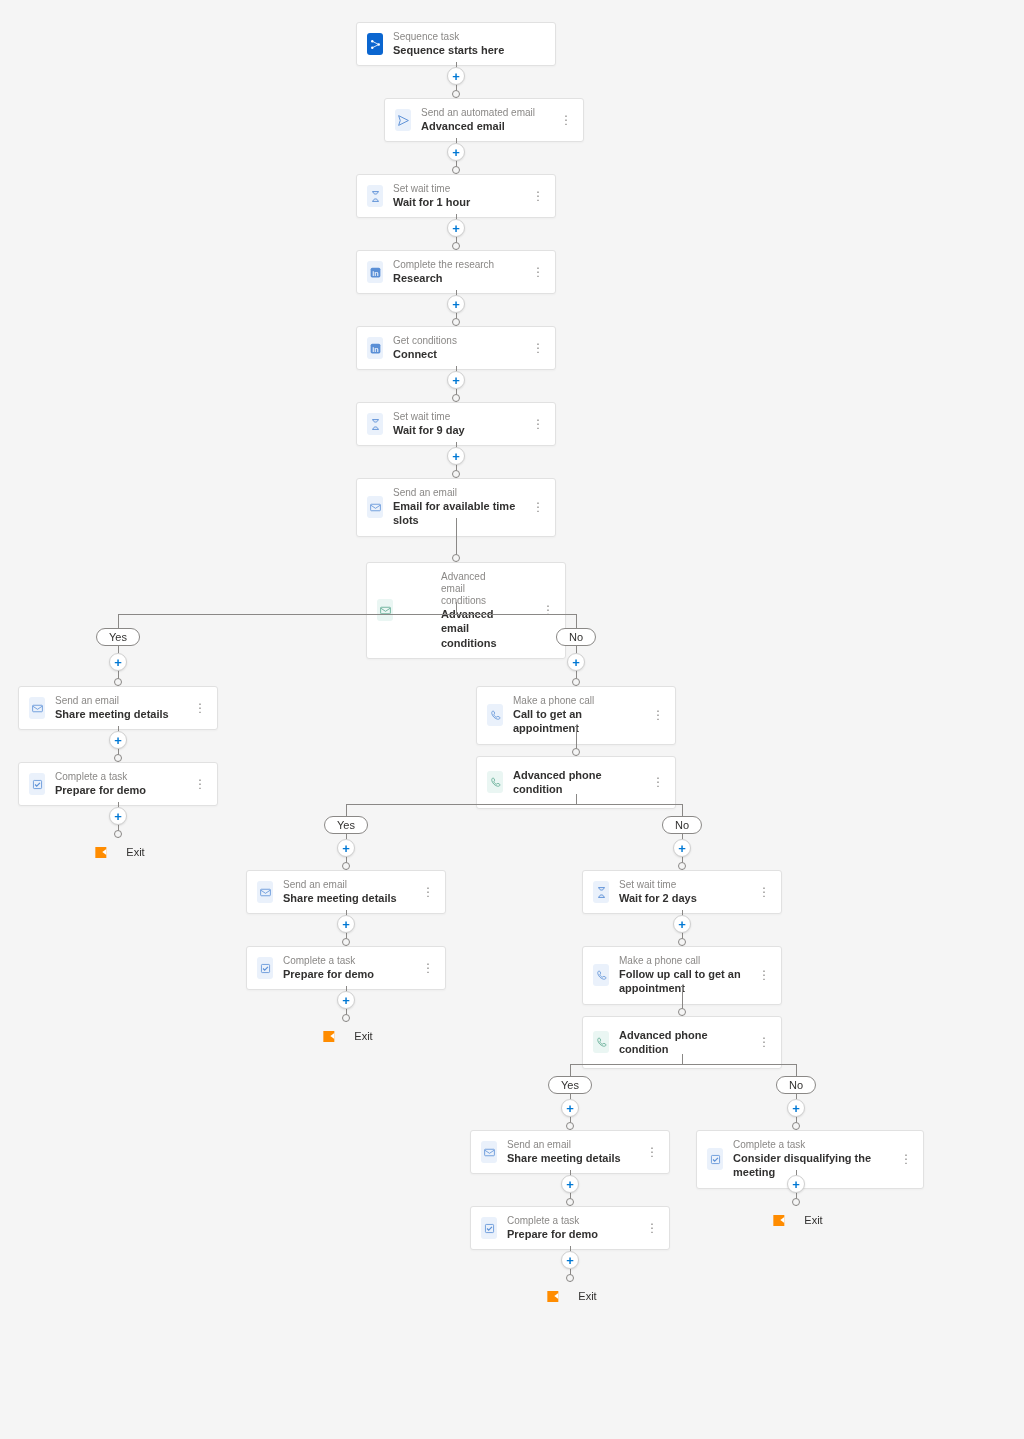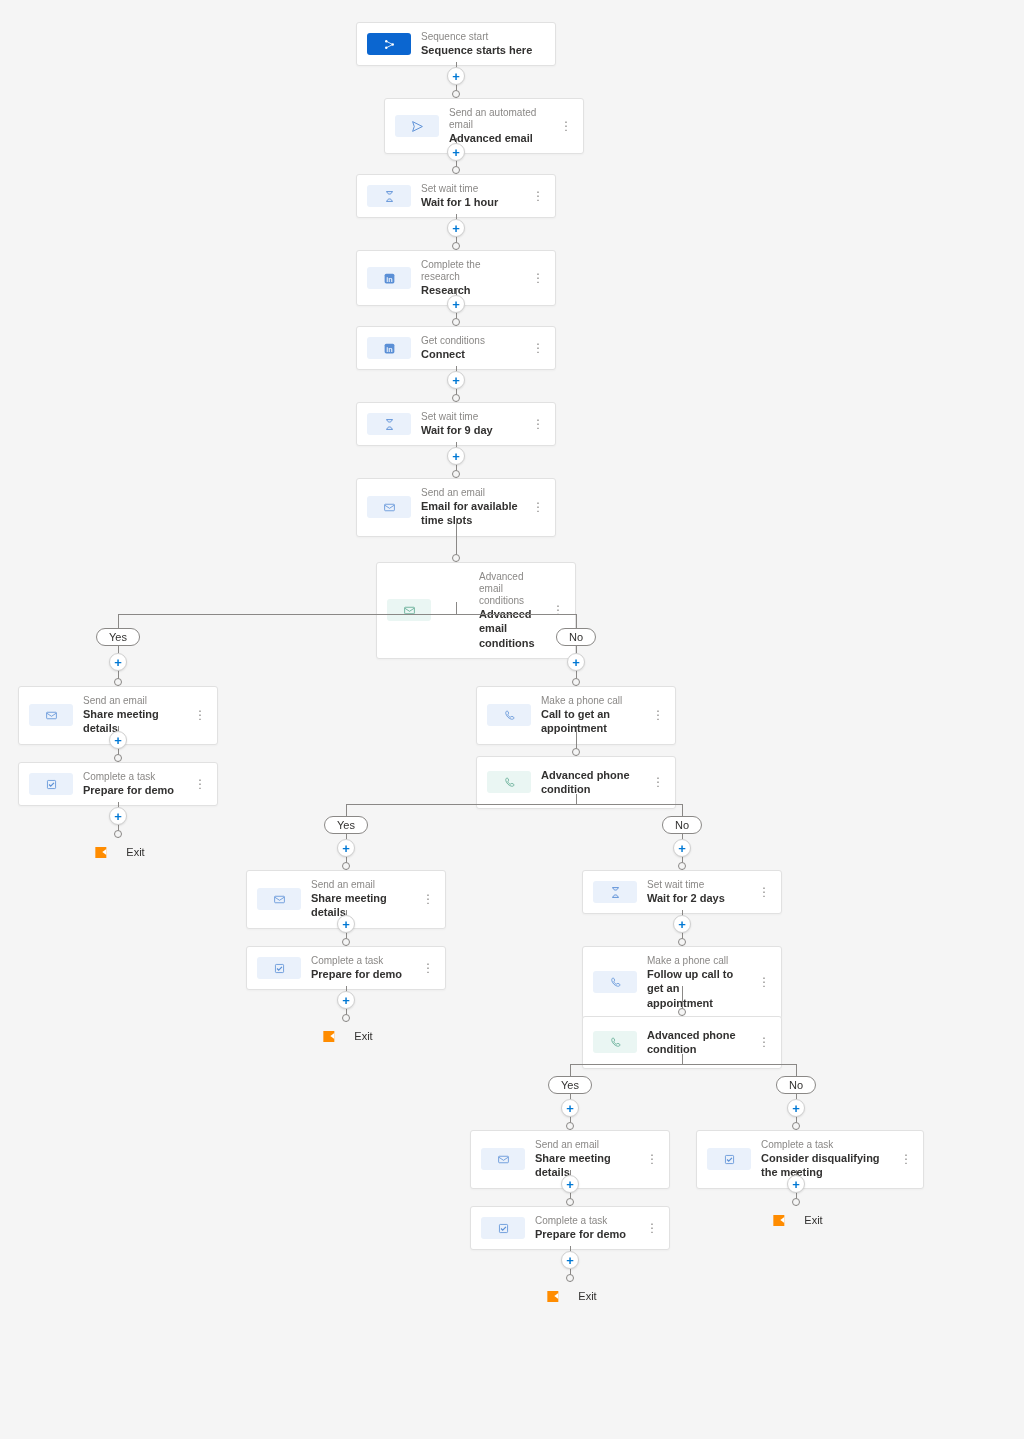--- a/index.html
+++ b/index.html
@@ -21,21 +21,21 @@
     background: #fff;
     border: 1px solid #e1e1e1;
     border-radius: 3px;
     display: flex;
     align-items: center;
     padding: 8px 10px;
     gap: 10px;
     box-shadow: 0 1px 2px rgba(0,0,0,0.03);
   }
   .icon-box {
-    width: 44px;
+    width: 16px;
     height: 22px;
     border-radius: 3px;
     display: flex;
     align-items: center;
     justify-content: center;
     flex-shrink: 0;
     font-size: 11px;
   }
   .icon-start { background: #0b66d0; color: #fff; }
   .icon-light { background: #eaf1fb; color: #5a8fd6; }
@@ -132,21 +132,21 @@
 <div class="card" style="left:356px; top:22px;">
   <div class="icon-box icon-start">
     <svg class="icon-svg" viewBox="0 0 16 16">
           <circle cx="4" cy="4" r="1.5" fill="#fff"></circle>
           <circle cx="4" cy="12" r="1.5" fill="#fff"></circle>
           <circle cx="12" cy="8" r="1.5" fill="#fff"></circle>
           <path d="M4 4 L12 8 M4 12 L12 8" stroke="#fff" stroke-width="1"></path>
         </svg>
   </div>
   <div class="text-block">
-    <div class="card-label">Sequence start</div>
+    <div class="card-label">Sequence task</div>
     <div class="card-title">Sequence starts here</div>
   </div>
 </div>
 <div class="conn-line conn-v" style="left:456px; top:62px; height:36px;"></div>
 <div class="add-btn" style="left:456px; top:76px;">+</div>
 <div class="circle-dot" style="left:456px; top:94px;"></div>
 
 <div class="card" style="left:356px; top:98px;margin-left:28px;">
   <div class="icon-box icon-light">
     <svg class="icon-svg" viewBox="0 0 16 16">
@@ -238,21 +238,21 @@
   </div>
   <div class="text-block">
     <div class="card-label">Send an email</div>
     <div class="card-title">Email for available time slots</div>
   </div>
   <div class="more-btn">⋮</div>
 </div>
 <div class="conn-line conn-v" style="left:456px; top:518px; height:44px;"></div>
 <div class="circle-dot" style="left:456px; top:558px;"></div>
 
-<div class="card" style="left:376px; top:562px;gap:48px;">
+<div class="card" style="left:366px; top:562px;gap:48px;">
   <div class="icon-box icon-cond">
     <svg class="icon-svg" viewBox="0 0 16 16">
           <rect x="2" y="4" width="12" height="8" rx="1" fill="none" stroke="currentColor"></rect>
           <path d="M2 5 L8 9 L14 5" fill="none" stroke="currentColor"></path>
         </svg>
   </div>
   <div class="text-block">
     <div class="card-label">Advanced email conditions</div>
     <div class="card-title">Advanced email conditions</div>
   </div>

